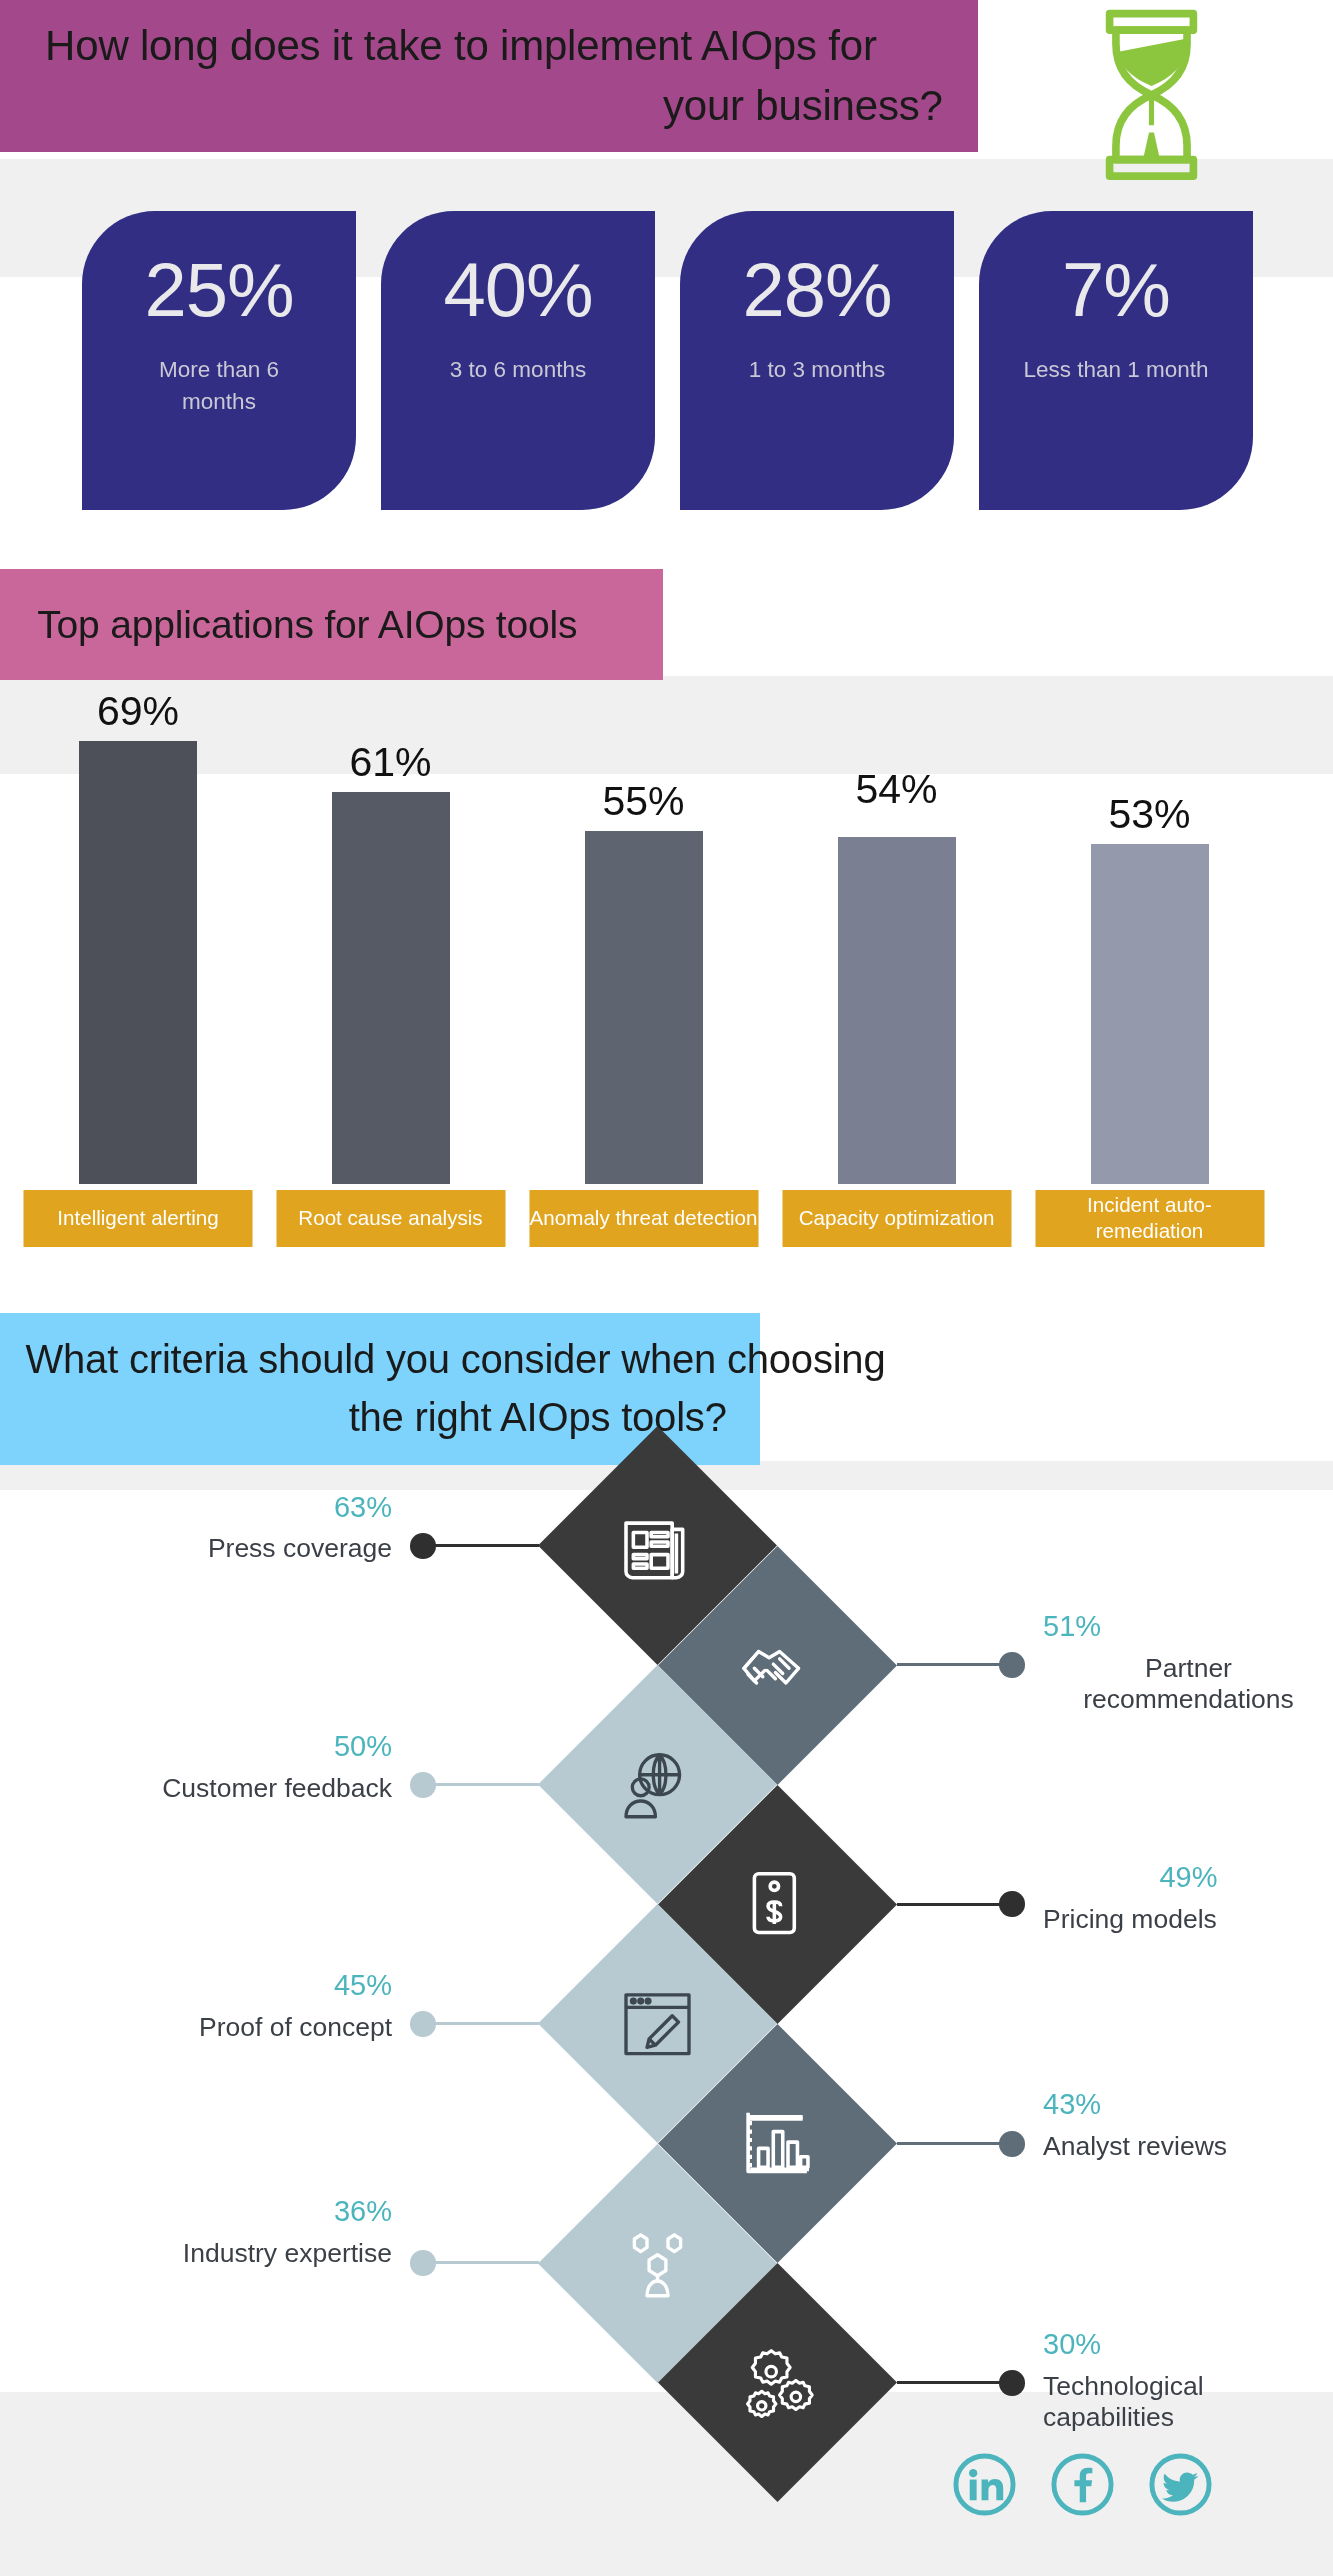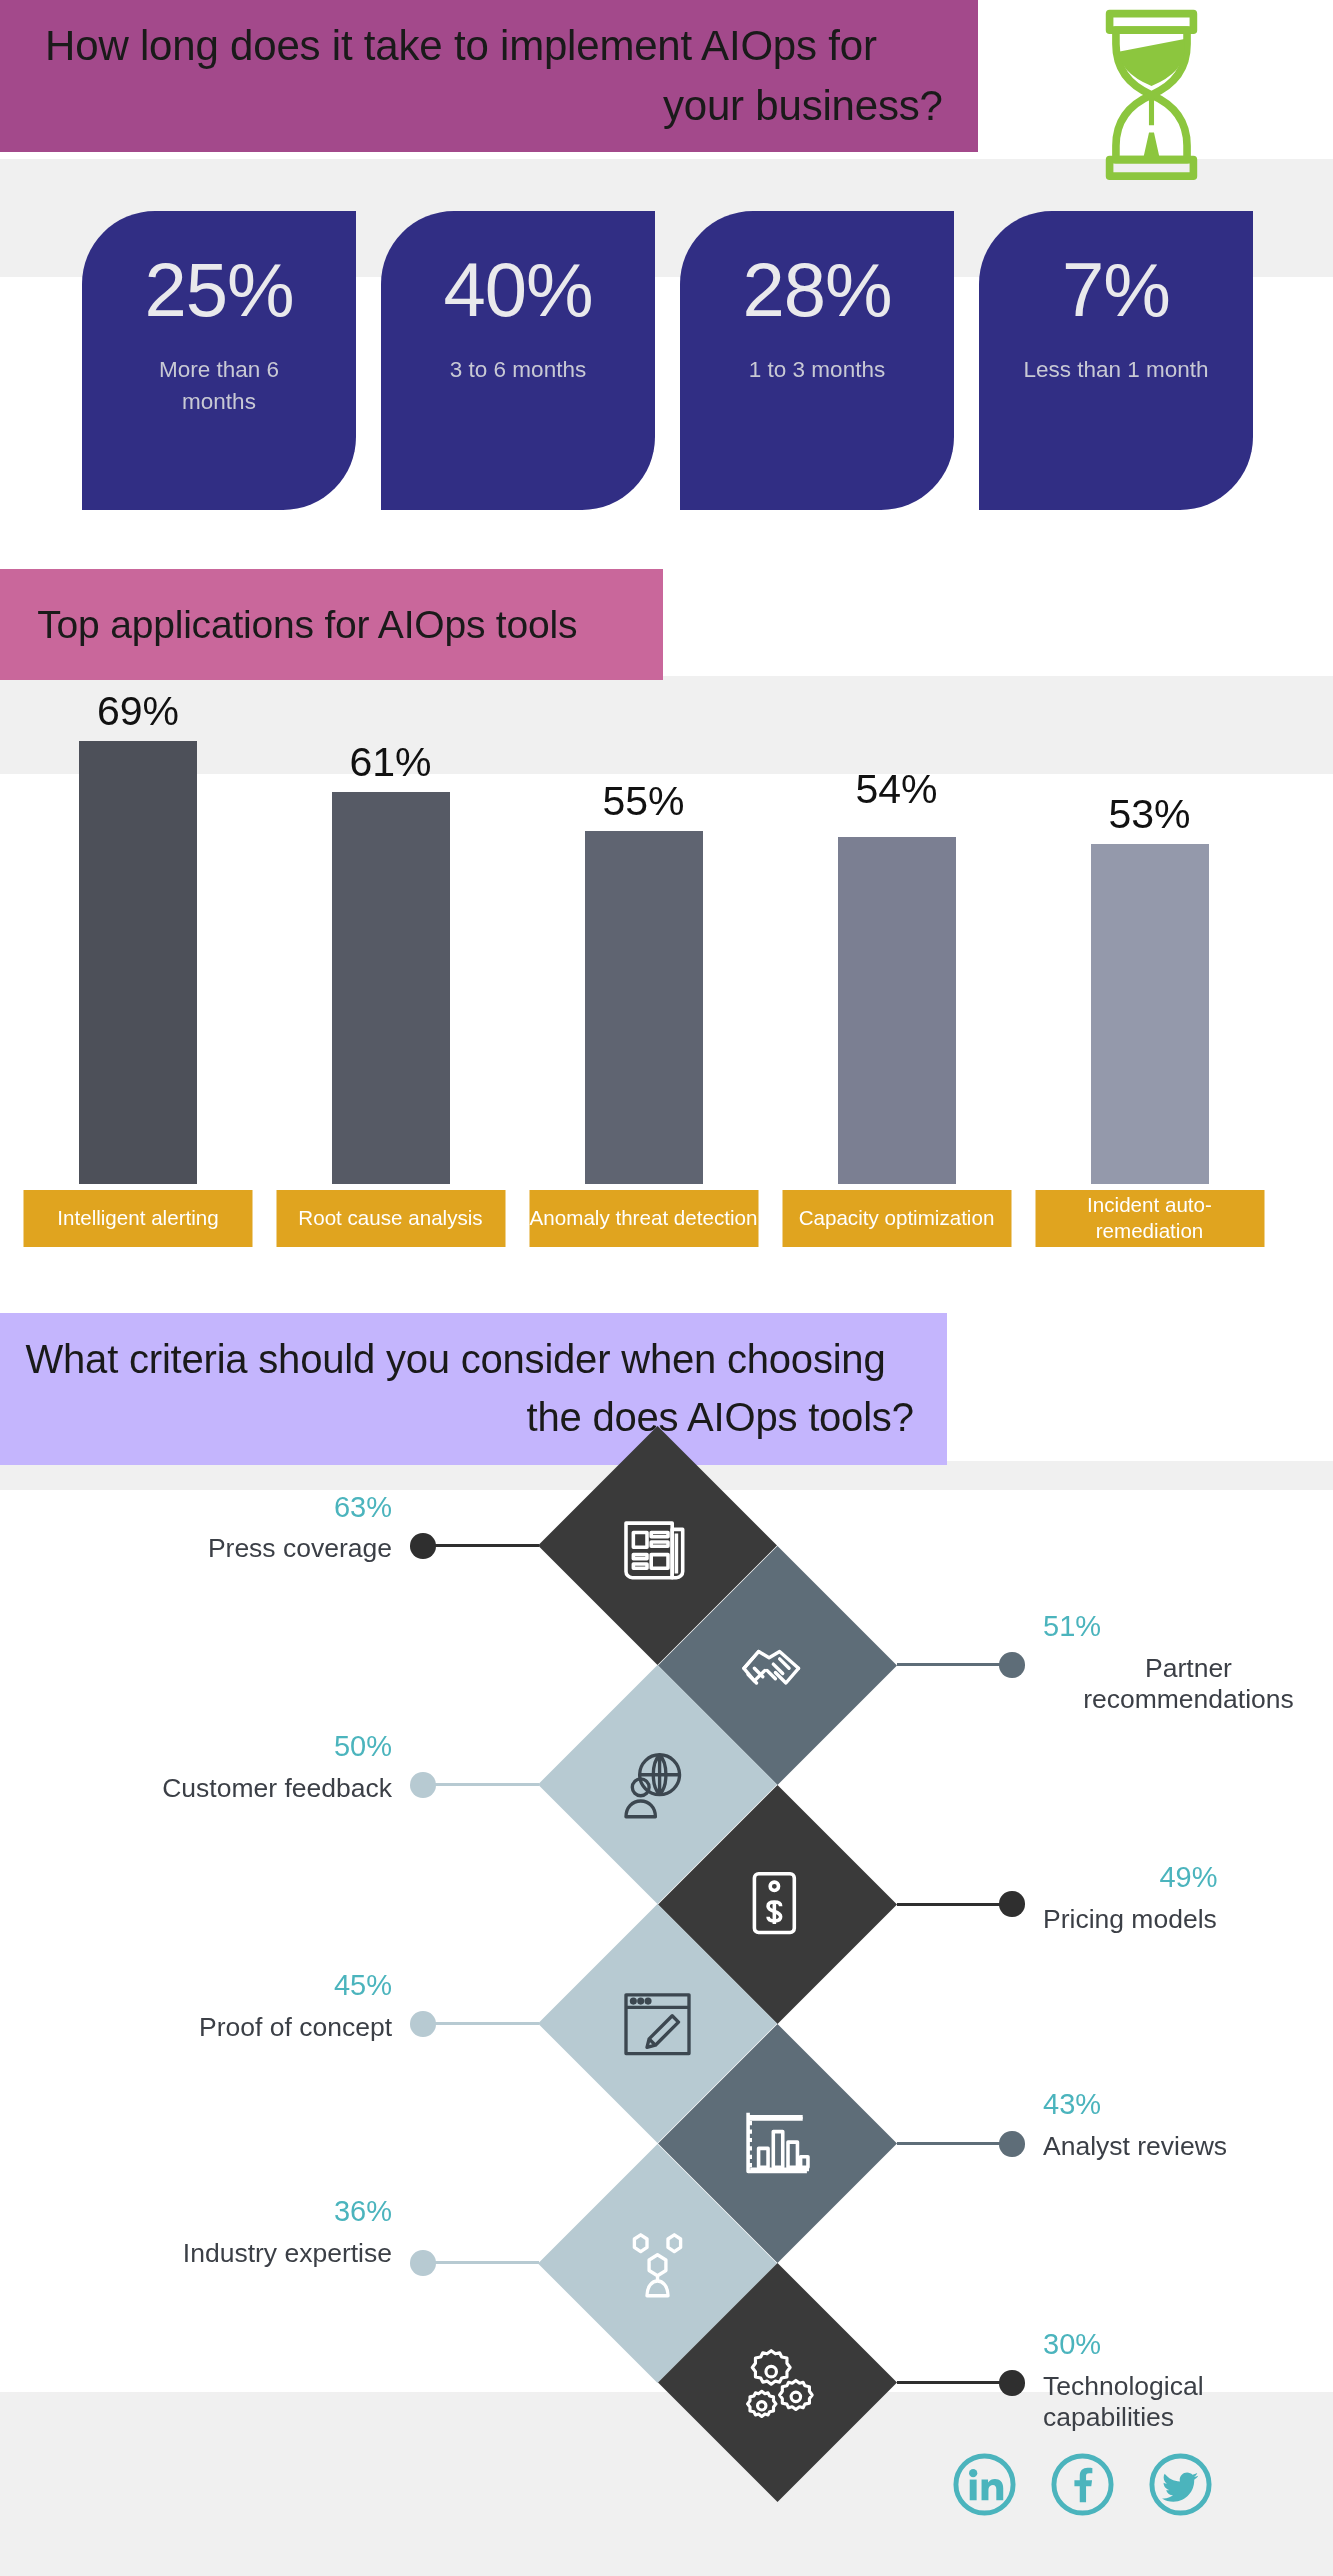--- a/index.html
+++ b/index.html
@@ -42,22 +42,22 @@
 
   #banner-2 {
     left: 0; top: 569px; width: 663px; height: 111px;
     background: #c9679b;
     font-size: 39px;
     justify-content: center;
   }
   #banner-2 .ln { padding-left: 11.8px; }
 
   #banner-3 {
-    left: 0; top: 1313px; width: 947px; height: 152px;
-    background: #c4b5fd;
+    left: 0; top: 1313px; width: 760px; height: 152px;
+    background: #7dd3fc;
     font-size: 40px; line-height: 1.44;
   }
   #banner-3 .ln:nth-child(1) { text-align: left; padding-left: 0px; }
   #banner-3 .ln:nth-child(2) { text-align: right; padding-right: 7.8px; }
 
   
   #hourglass { position: absolute; left: 1088px; top: 5.9px; width: 127px; height: 172px; }
 
   
   .cards { position: absolute; left: 82px; top: 211px; width: 1171px; height: 299px; }
@@ -206,21 +206,21 @@
       </div>
       <div class="bargroup" style="left: 1035px; width: 229px;">
         <div class="bar-rect" style="height: 340px; background: rgb(148, 153, 171); width: 118px;"></div>
         <div class="bar-value" style="bottom: 436px;">53%</div>
         <div class="bar-label" style="background: rgb(224, 164, 31);">Incident auto-remediation</div>
       </div>
     </div>
 
   <div class="banner" id="banner-3">
     <span class="ln">What criteria should you consider when choosing</span>
-    <span class="ln">the does AIOps tools?</span>
+    <span class="ln">the right AIOps tools?</span>
   </div>
 
   <div class="chain" id="chain">
       <div class="dia" style="left: 573px; top: -3.9px; background: rgb(58, 58, 58);">
         <div class="dia-inner">
           <svg viewBox="0 0 80 80">
             <g fill="none" stroke="#fff" stroke-width="3.4" stroke-linejoin="round">
               <path d="M10 18h44v52H16a6 6 0 01-6-6z"></path>
               <path d="M54 24h10v40a6 6 0 01-6 6h-4z"></path>
               <rect x="17" y="27" width="13" height="14"></rect>

